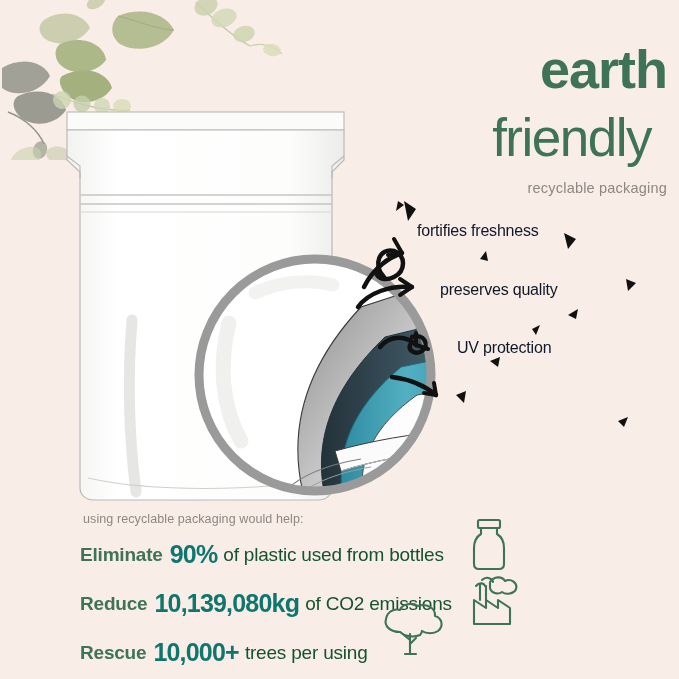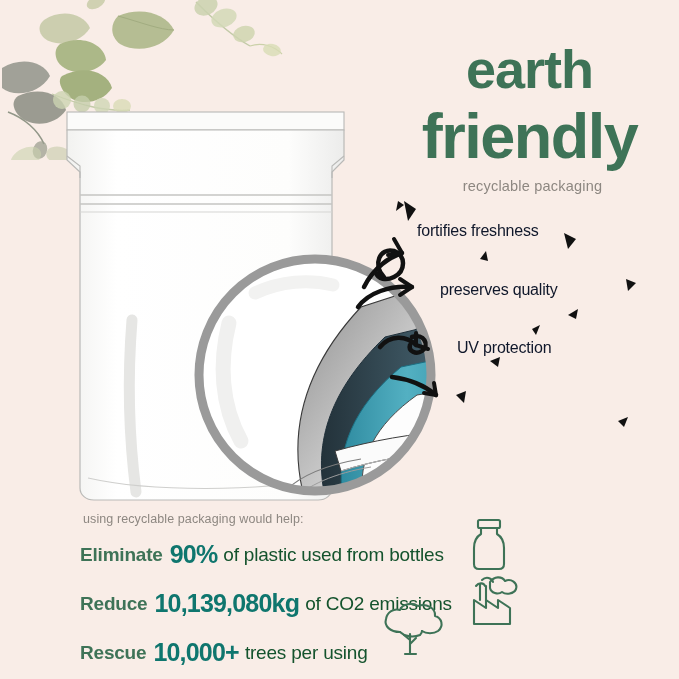--- a/index.html
+++ b/index.html
@@ -15,28 +15,28 @@
   
   .leaves{position:absolute;left:0;top:0;width:300px;height:160px;pointer-events:none;}
 
   
   .pouch-wrap{position:absolute;left:40px;top:100px;width:330px;height:410px;}
 
   
   .mag-wrap{position:absolute;left:185px;top:245px;width:260px;height:260px;}
 
   
-  .headline{position:absolute;left:392px;top:44px;width:275px;text-align:center;}
+  .headline{position:absolute;left:392px;top:44px;width:275px;text-align:right;}
   .h-earth{
     font-size:54px;font-weight:700;color:#3e7357;line-height:0.96;
     letter-spacing:-1px;margin:0;
   }
   .h-friendly{
-    font-size:63px;font-weight:700;color:#3e7357;line-height:0.98;
-    letter-spacing:-1.5px;margin:10px;
+    font-size:53px;font-weight:400;color:#3e7357;line-height:0.98;
+    letter-spacing:-1.5px;margin:16px;
   }
   .h-sub{
     font-size:14.5px;color:#8d8781;letter-spacing:0.2px;margin:6px 0 0 6px;
   }
 
   
   .feat{
     position:absolute;font-size:16px;color:#0f172a;white-space:nowrap;
     letter-spacing:-0.2px;
   }

